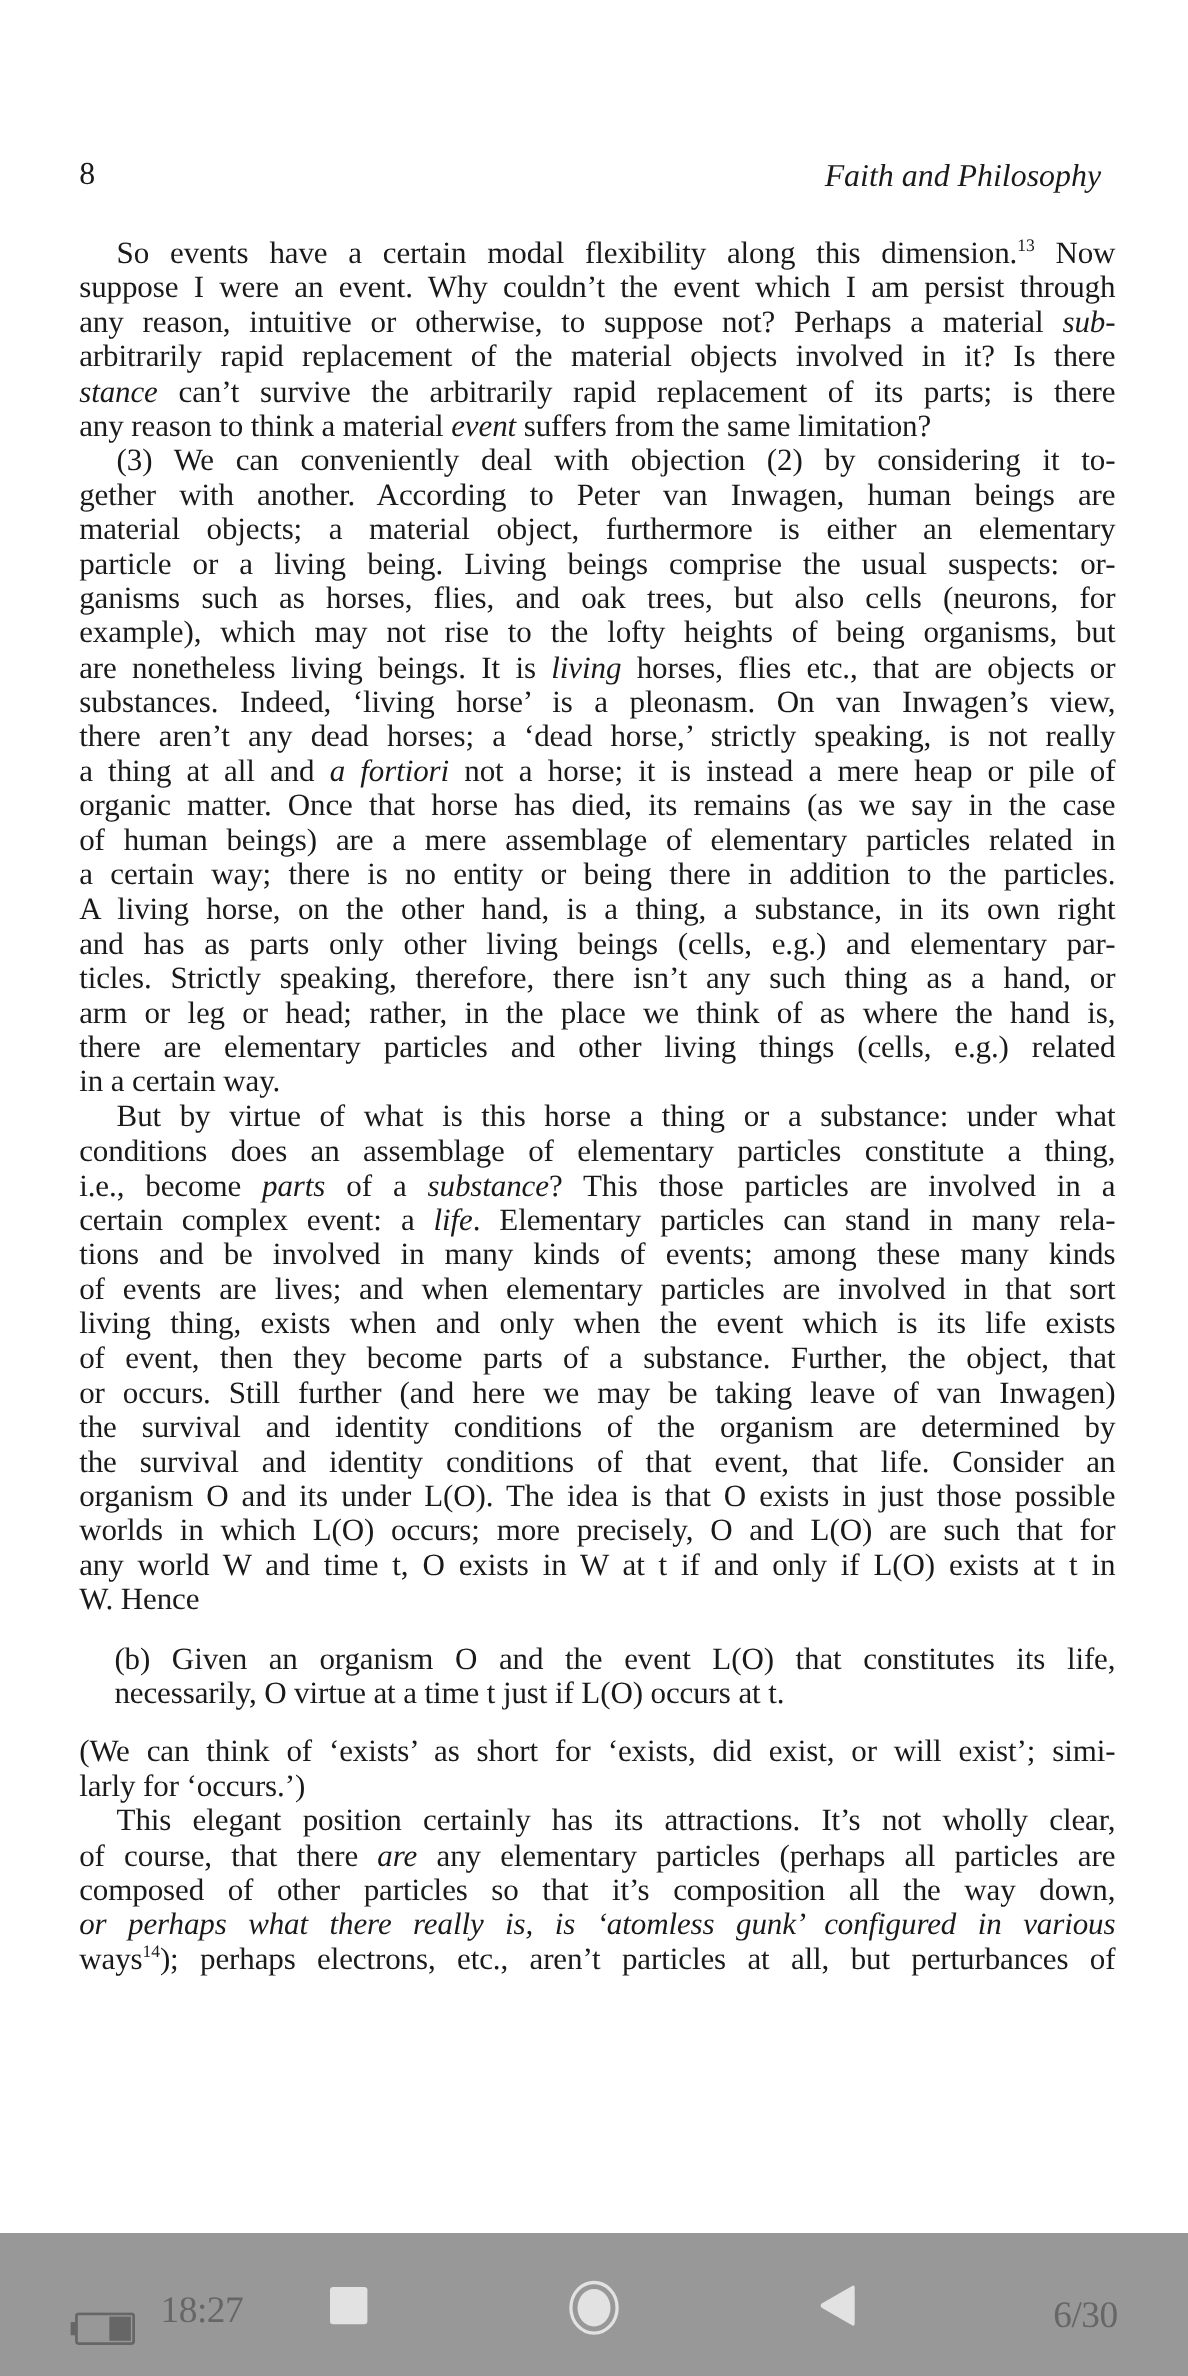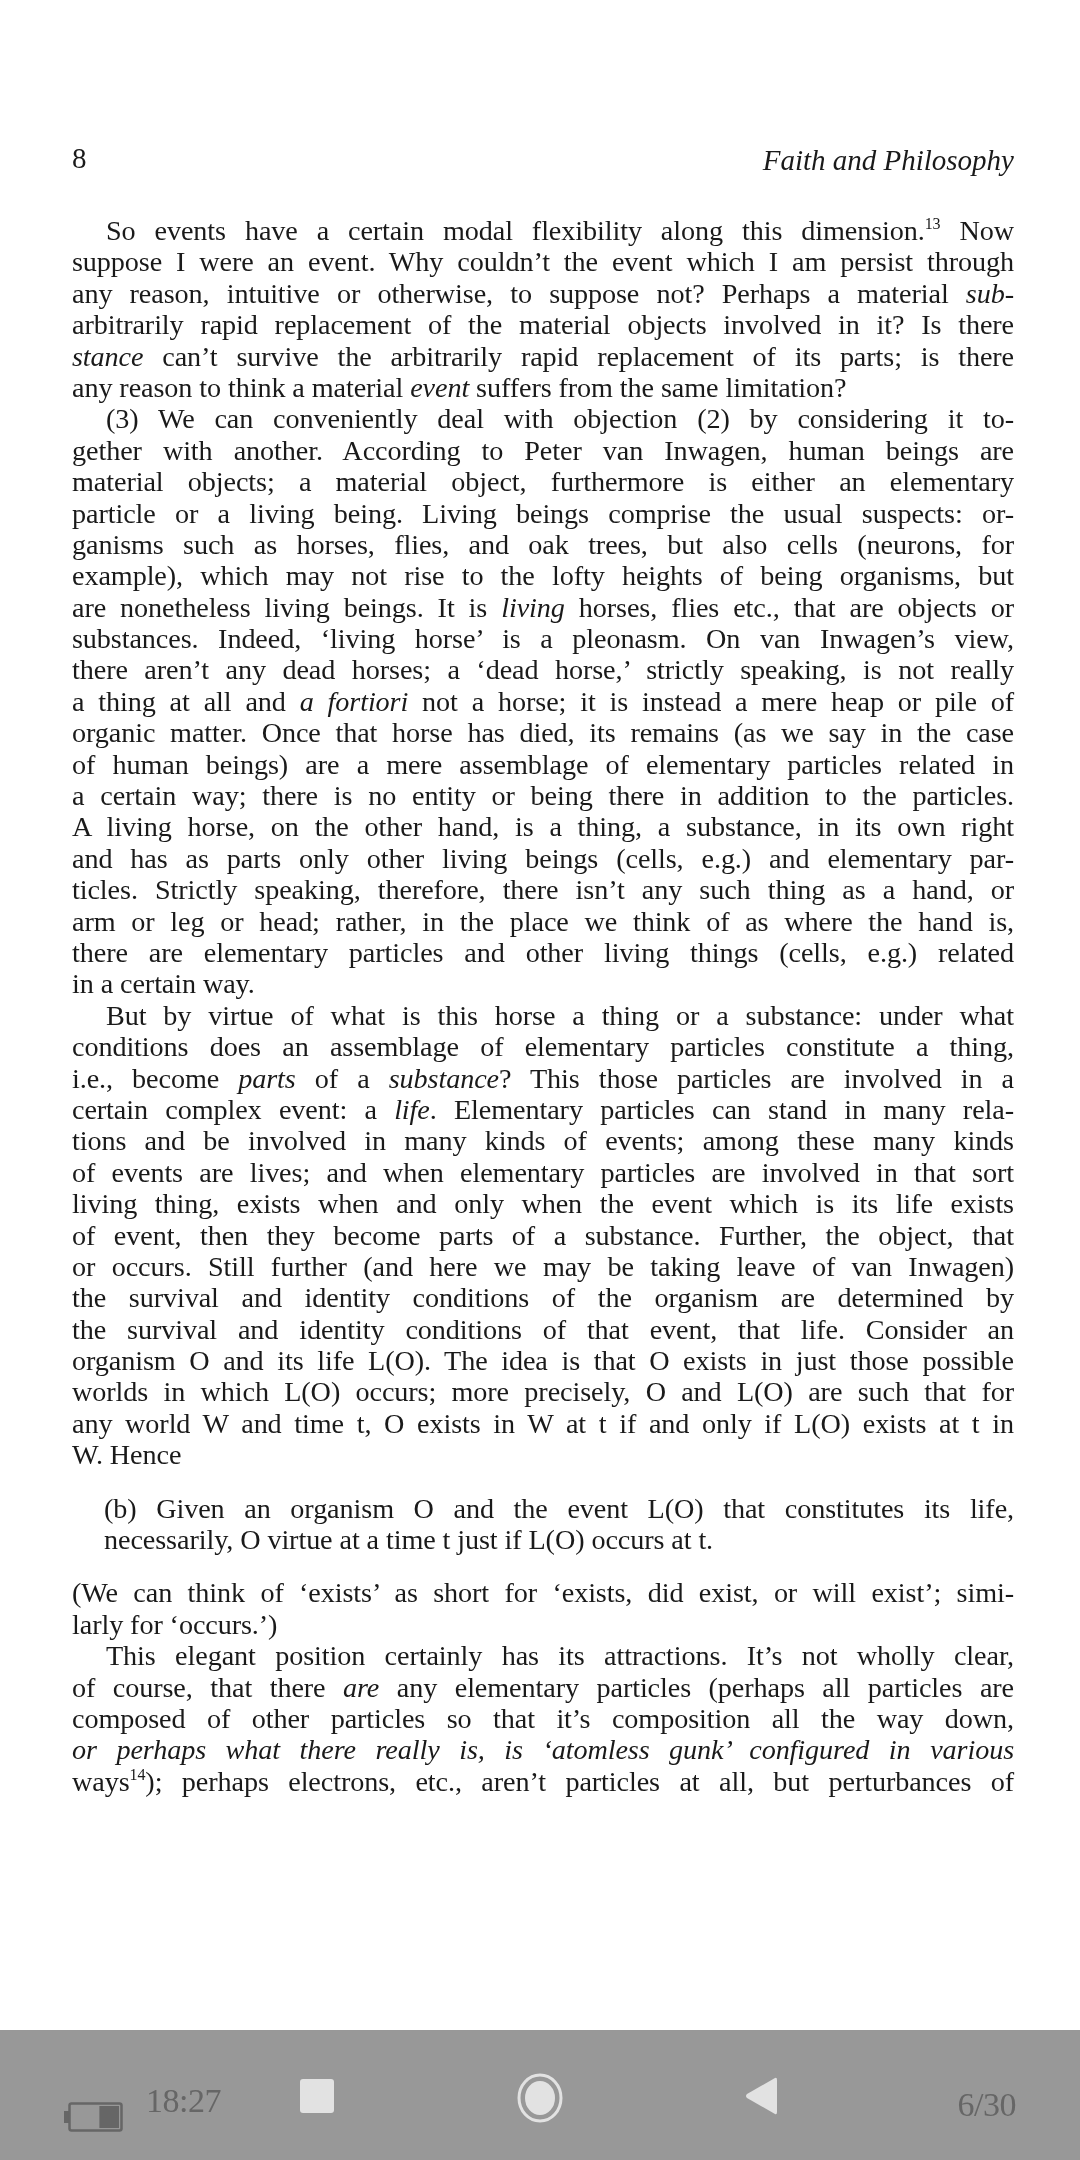--- a/index.html
+++ b/index.html
@@ -27,21 +27,21 @@
       font-family: "Liberation Serif", "DejaVu Serif", serif;
       font-size: 29px;
     }
     .page-number {
       position: absolute;
       left: 0;
       top: 0;
     }
     .journal-title {
       position: absolute;
-      right: 0;
+      right: 13px;
       top: 2px;
       font-style: italic;
     }
     .body-text {
       position: absolute;
       top: 215px;
       left: 72px;
       width: 942px;
       font-family: "Liberation Serif", "DejaVu Serif", serif;
       font-size: 28.2px;
@@ -179,21 +179,21 @@
         <span class="line"><span style="white-space: normal;">conditions does an assemblage of elementary particles constitute a thing,</span></span>
         <span class="line"><span style="white-space: normal;">i.e., become </span><i style="white-space: normal;">parts</i><span style="white-space: normal;"> of a </span><i style="white-space: normal;">substance</i><span style="white-space: normal;">? This those particles are involved in a</span></span>
         <span class="line"><span style="white-space: normal;">certain complex event: a </span><i style="white-space: normal;">life</i><span style="white-space: normal;">. Elementary particles can stand in many rela-</span></span>
         <span class="line"><span style="white-space: normal;">tions and be involved in many kinds of events; among these many kinds</span></span>
         <span class="line"><span style="white-space: normal;">of events are lives; and when elementary particles are involved in that sort</span></span>
         <span class="line"><span style="white-space: normal;">living thing, exists when and only when the event which is its life exists</span></span>
         <span class="line"><span style="white-space: normal;">of event, then they become parts of a substance. Further, the object, that</span></span>
         <span class="line"><span style="white-space: normal;">or occurs. Still further (and here we may be taking leave of van Inwagen)</span></span>
         <span class="line"><span style="white-space: normal;">the survival and identity conditions of the organism are determined by</span></span>
         <span class="line"><span style="white-space: normal;">the survival and identity conditions of that event, that life. Consider an</span></span>
-        <span class="line"><span style="white-space: normal;">organism O and its life L(O). The idea is that O exists in just those possible</span></span>
+        <span class="line"><span style="white-space: normal;">organism O and its under L(O). The idea is that O exists in just those possible</span></span>
         <span class="line"><span style="white-space: normal;">worlds in which L(O) occurs; more precisely, O and L(O) are such that for</span></span>
         <span class="line"><span style="white-space: normal;">any world W and time t, O exists in W at t if and only if L(O) exists at t in</span></span>
         <span class="line last"><span style="white-space: normal;">W. Hence</span></span>
       </div>
       <div class="block-quote">
         <span class="line"><span style="white-space: normal;">(b) Given an organism O and the event L(O) that constitutes its life,</span></span>
         <span class="line last"><span style="white-space: normal;">necessarily, O virtue at a time t just if L(O) occurs at t.</span></span>
       </div>
       <div>
         <span class="line"><span style="white-space: normal;">(We can think of ‘exists’ as short for ‘exists, did exist, or will exist’; simi-</span></span>

